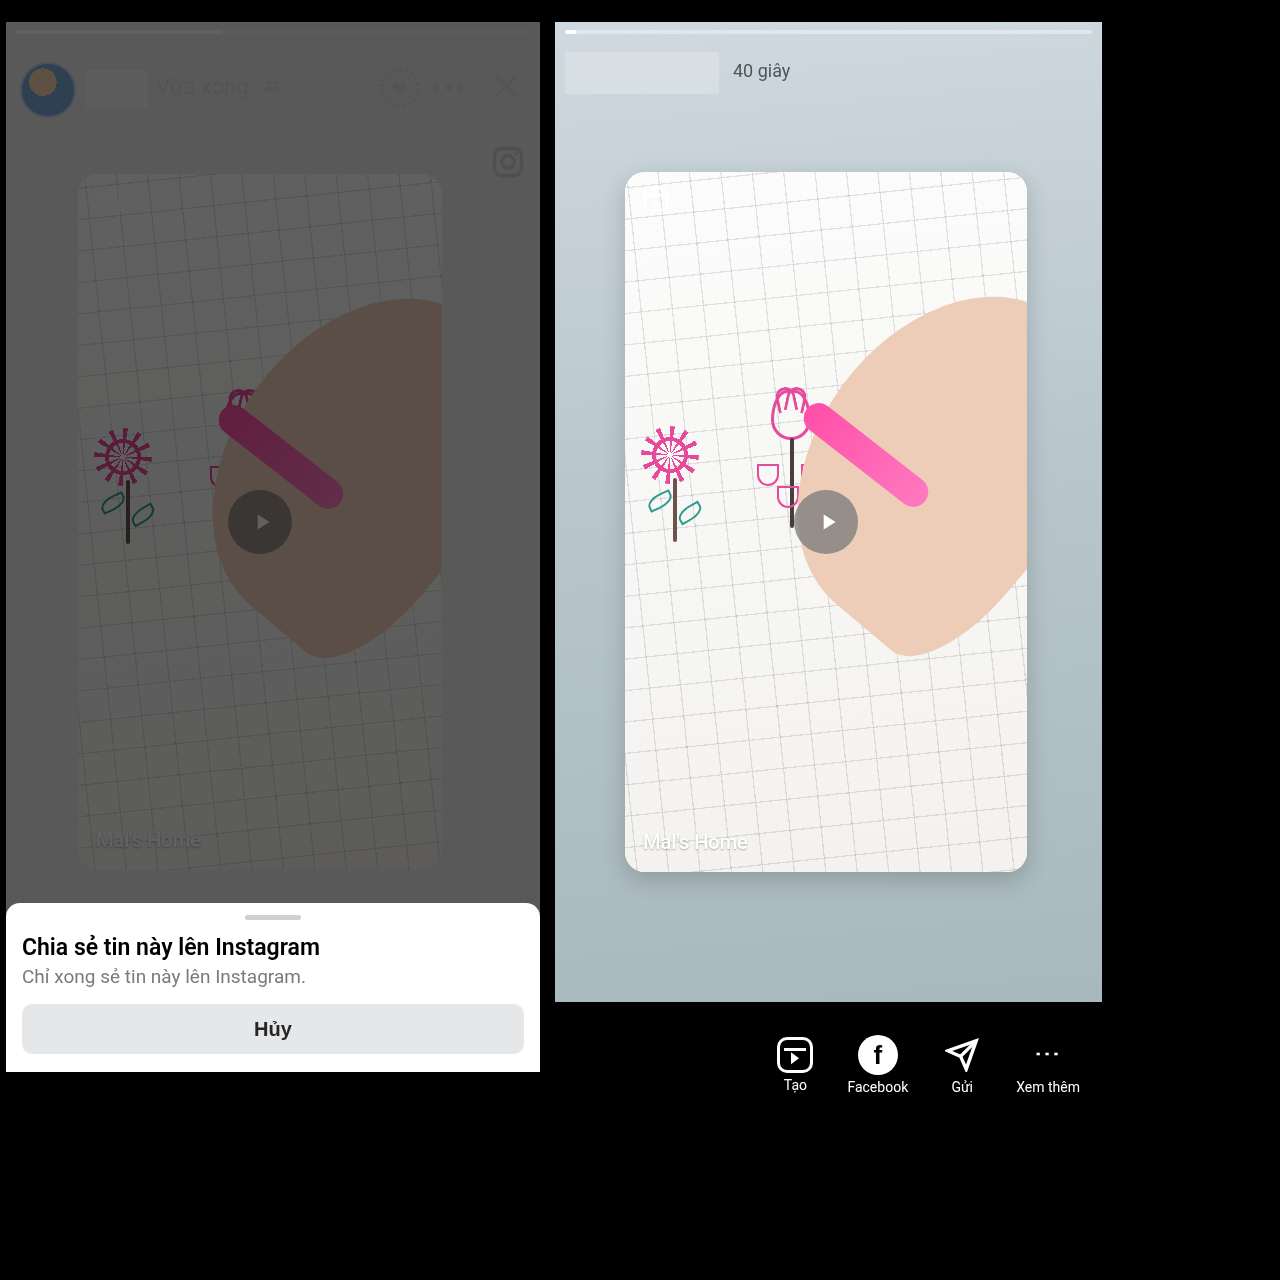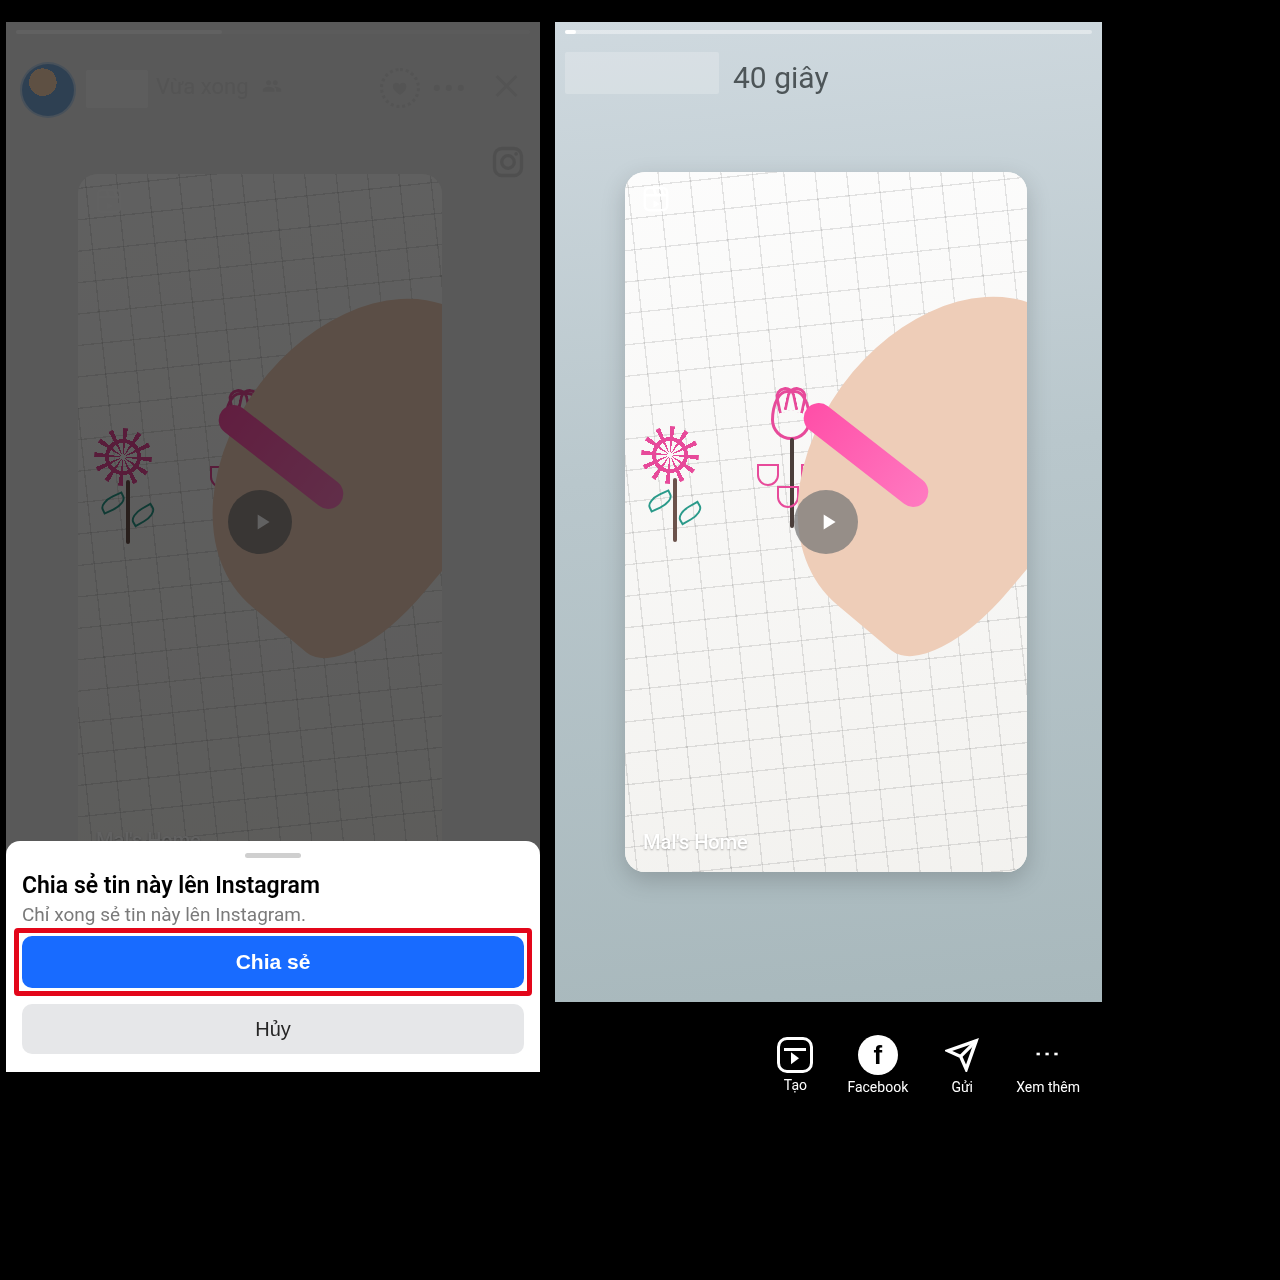--- a/index.html
+++ b/index.html
@@ -148,39 +148,39 @@
     width: 100%; height: 52px; border: none; border-radius: 10px;
     background: #186bff; color: #fff; font-size: 21px; font-weight: 700;
   }
   .sheet .red-box {
     position: absolute; left: -8px; right: -8px; top: -8px; bottom: -8px;
     border: 5px solid #e3061a; border-radius: 4px; pointer-events: none;
   }
   .sheet .secondary {
     width: 100%; height: 50px; margin-top: 16px;
     background: #e6e7e9; border: none; border-radius: 10px;
-    color: #262626; font-size: 20px; font-weight: 400;
+    color: #262626; font-size: 20px; font-weight: 700;
   }
 
   
   .panel-right {
     position: absolute;
     left: 555px; top: 22px;
     width: 547px; height: 980px;
     background: linear-gradient(175deg,#cfd9df 0%, #b9c7cc 45%, #a8b8bc 100%);
     overflow: hidden;
   }
   .ig-progress { position:absolute; top:8px; left:10px; right:10px; height:4px; background:rgba(255,255,255,.4); border-radius:2px;}
   .ig-progress .fill{ width:2%; height:100%; background:#fff; border-radius:2px;}
   .ig-name {
     position:absolute; left:10px; top:30px; width:154px; height:42px;
     background: rgba(255,255,255,0.22); border-radius:2px;
   }
   .ig-time {
-    position:absolute; left:178px; top:38px; font-size:30px; color:#4d5558;
+    position:absolute; left:178px; top:38px; font-size:18px; color:#4d5558;
   }
   .ig-card {
     position:absolute; left:70px; top:150px;
     width:402px; height:700px; border-radius:20px; overflow:hidden;
     background:#f7f6f3; box-shadow: 0 8px 24px rgba(0,0,0,0.18);
   }
 
   
   .ig-actions {
     position: absolute;
@@ -274,24 +274,20 @@
       </div>
       <span class="credit">Mal's Home</span>
     </div>
 
     <div class="dimmer"></div>
 
     <div class="sheet">
       <div class="grabber"></div>
       <div class="title">Chia sẻ tin này lên Instagram</div>
       <div class="subtitle">Chỉ xong sẻ tin này lên Instagram.</div>
-      <div class="primary-wrap">
-        <button class="primary">Chia sẻ</button>
-        <div class="red-box"></div>
-      </div>
       <button class="secondary">Hủy</button>
     </div>
   </div>
 
   <div class="panel-right">
     <div class="ig-progress">
         <div class="fill"></div>
       </div>
     <div class="ig-name"></div>
     <span class="ig-time">40 giây</span>

